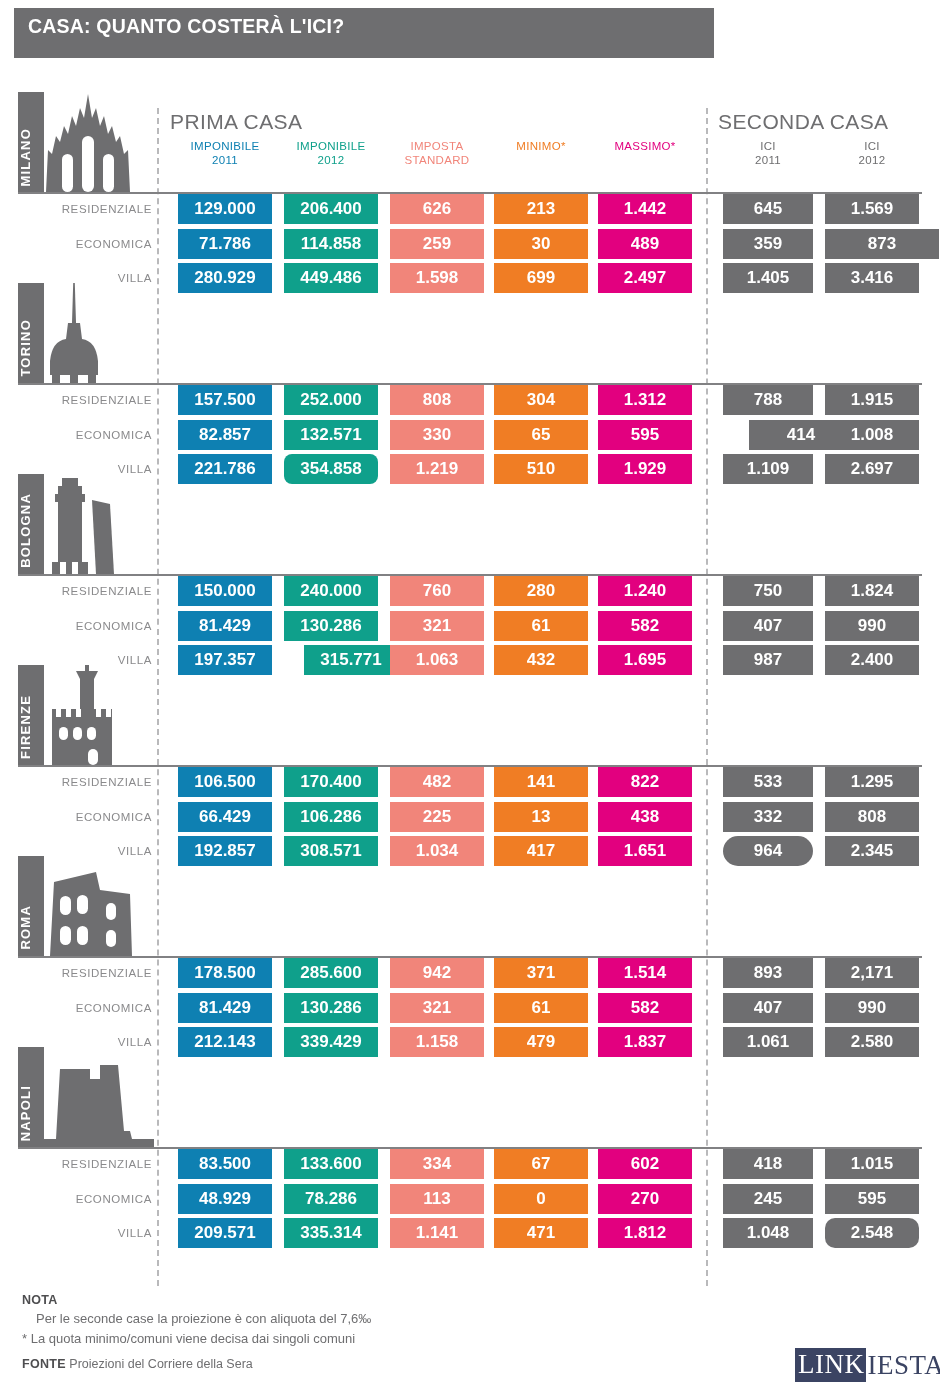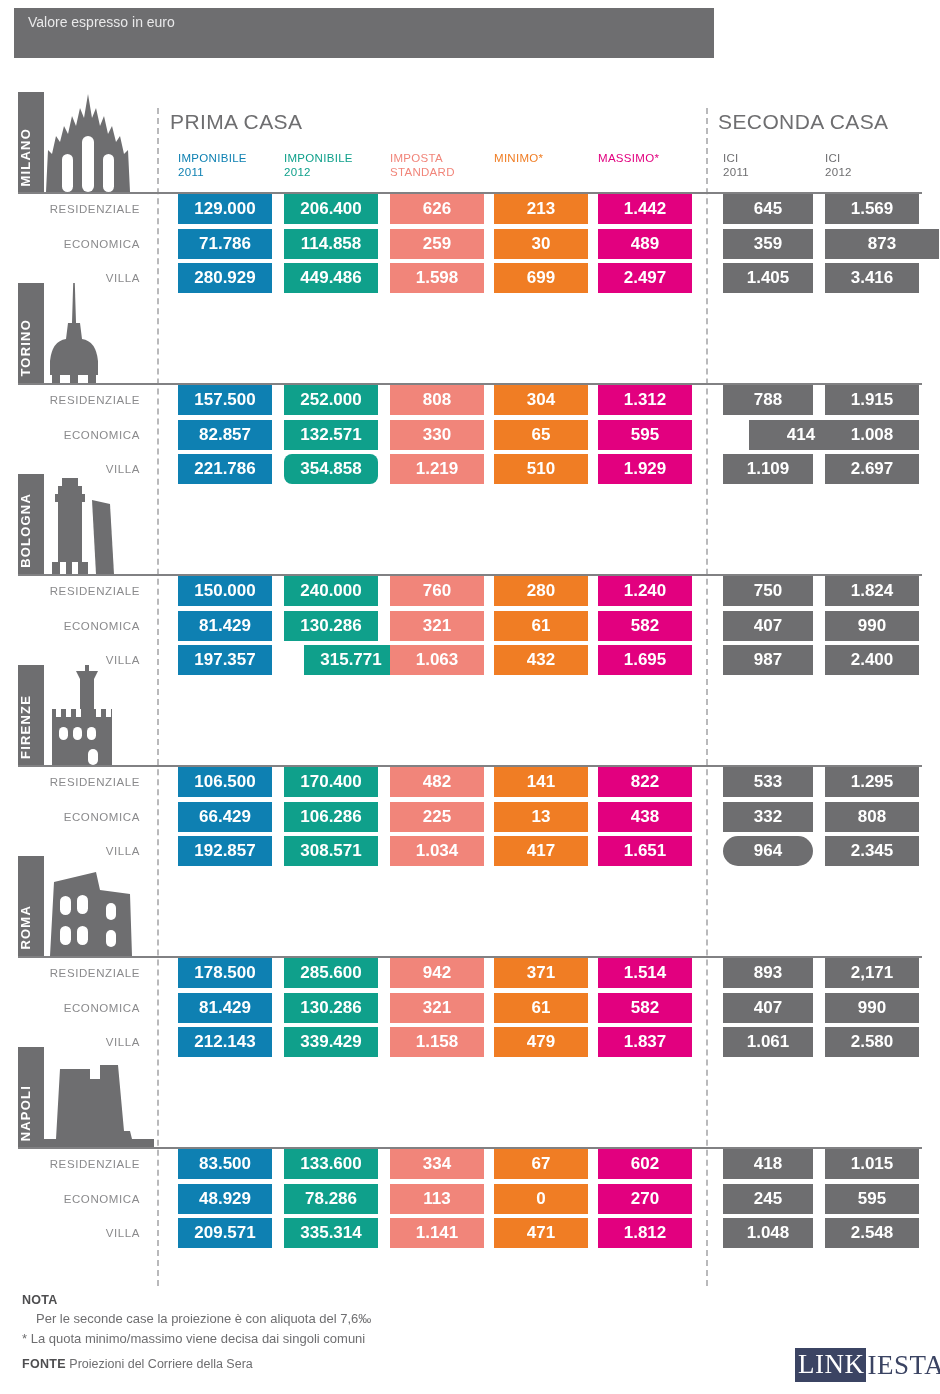--- a/index.html
+++ b/index.html
@@ -39,22 +39,22 @@
   
   .vrule {
     position: absolute; top: 108px; width: 0;
     border-left: 2px dashed #b9b9bb;
   }
   #vrule-left  { left: 157px; height: 1178px; }
   #vrule-right { left: 706px; height: 1178px; }
 
   
   .colhead {
-    position: absolute; top: 152px;
-    font-size: 11.5px; line-height: 13.5px;
+    position: absolute; top: 140px;
+    text-align: center; font-size: 11.5px; line-height: 13.5px;
     letter-spacing: .3px; white-space: nowrap;
   }
   .colhead .l2 { display: block; }
 
   
   .city {
     position: absolute; left: 18px; width: 140px;
   }
   .city-tab {
     position: absolute; left: 0; top: 0;
@@ -76,21 +76,21 @@
 
   
   .baserule {
     position: absolute; left: 18px; width: 904px; height: 2px;
     background: #818183;
   }
 
   
   .rowlabel {
     position: absolute; width: 130px; height: 30px;
-    right: auto; left: 20px;
+    right: auto; left: 32px;
     text-align: right; padding-right: 10px;
     font-size: 11.5px; color: #8a8a8c; letter-spacing: .6px;
     line-height: 30px; white-space: nowrap;
   }
 
   
   .cell {
     position: absolute; height: 30px;
     color: #ffffff; font-size: 17px; font-weight: bold;
     line-height: 30px; text-align: center; white-space: nowrap;
@@ -121,21 +121,21 @@
   #logo-link {
     background: #3b4463; color: #ffffff;
     padding: 1px 2px 2px 3px; display: inline-block;
   }
   #logo-iesta { display: inline-block; padding-left: 1px; }
 </style>
 </head>
 <body>
 
 <div class="titlebar">
-  <div class="title-sub">Valore espresso in euro</div>
+  <div class="title-main">CASA: QUANTO COSTERÀ L'ICI?</div>
 </div>
 
 <div class="sec-head" id="prima-casa-heading">PRIMA CASA</div>
 <div class="sec-head" id="seconda-casa-heading">SECONDA CASA</div>
 
 <div class="vrule" id="vrule-left"></div>
 <div class="vrule" id="vrule-right"></div>
 
 <div id="colheads">
     <div class="colhead" style="left: 178px; width: 94px; color: rgb(14, 128, 178);"><span>IMPONIBILE</span><span class="l2">2011</span></div>
@@ -399,24 +399,24 @@
     <div class="cell c-max" style="left: 598px; width: 94px; top: 1183.5px;">270</div>
     <div class="cell c-ici" style="left: 723px; width: 90px; top: 1183.5px;">245</div>
     <div class="cell c-ici" style="left: 825px; width: 94px; top: 1183.5px;">595</div>
     <div class="rowlabel" style="top: 1218px;">VILLA</div>
     <div class="cell c-imp11" style="left: 178px; width: 94px; top: 1218px;">209.571</div>
     <div class="cell c-imp12" style="left: 284px; width: 94px; top: 1218px;">335.314</div>
     <div class="cell c-std" style="left: 390px; width: 94px; top: 1218px;">1.141</div>
     <div class="cell c-min" style="left: 494px; width: 94px; top: 1218px;">471</div>
     <div class="cell c-max" style="left: 598px; width: 94px; top: 1218px;">1.812</div>
     <div class="cell c-ici" style="left: 723px; width: 90px; top: 1218px;">1.048</div>
-    <div class="cell c-ici" style="left: 825px; width: 94px; top: 1218px;">2.548</div>
+    <div class="cell c-ici" style="left: 825px; width: 94px; top: 1218px; border-radius: 10px;">2.548</div>
   </div>
 
 <div class="note-block" id="note-title">NOTA</div>
 <div class="note-block" id="note-line-1">Per le seconde case la proiezione è con aliquota del 7,6‰</div>
-<div class="note-block" id="note-line-2">* La quota minimo/massimo viene decisa dai singoli comuni</div>
+<div class="note-block" id="note-line-2">* La quota minimo/comuni viene decisa dai singoli comuni</div>
 <div class="note-block" id="fonte-row"><span id="fonte-label">FONTE</span> <span>Proiezioni del Corriere della Sera</span></div>
 
 <div id="logo">
   <span id="logo-link">LINK</span>
     <span id="logo-iesta">IESTA</span>
 </div>
 
 </body></html>

